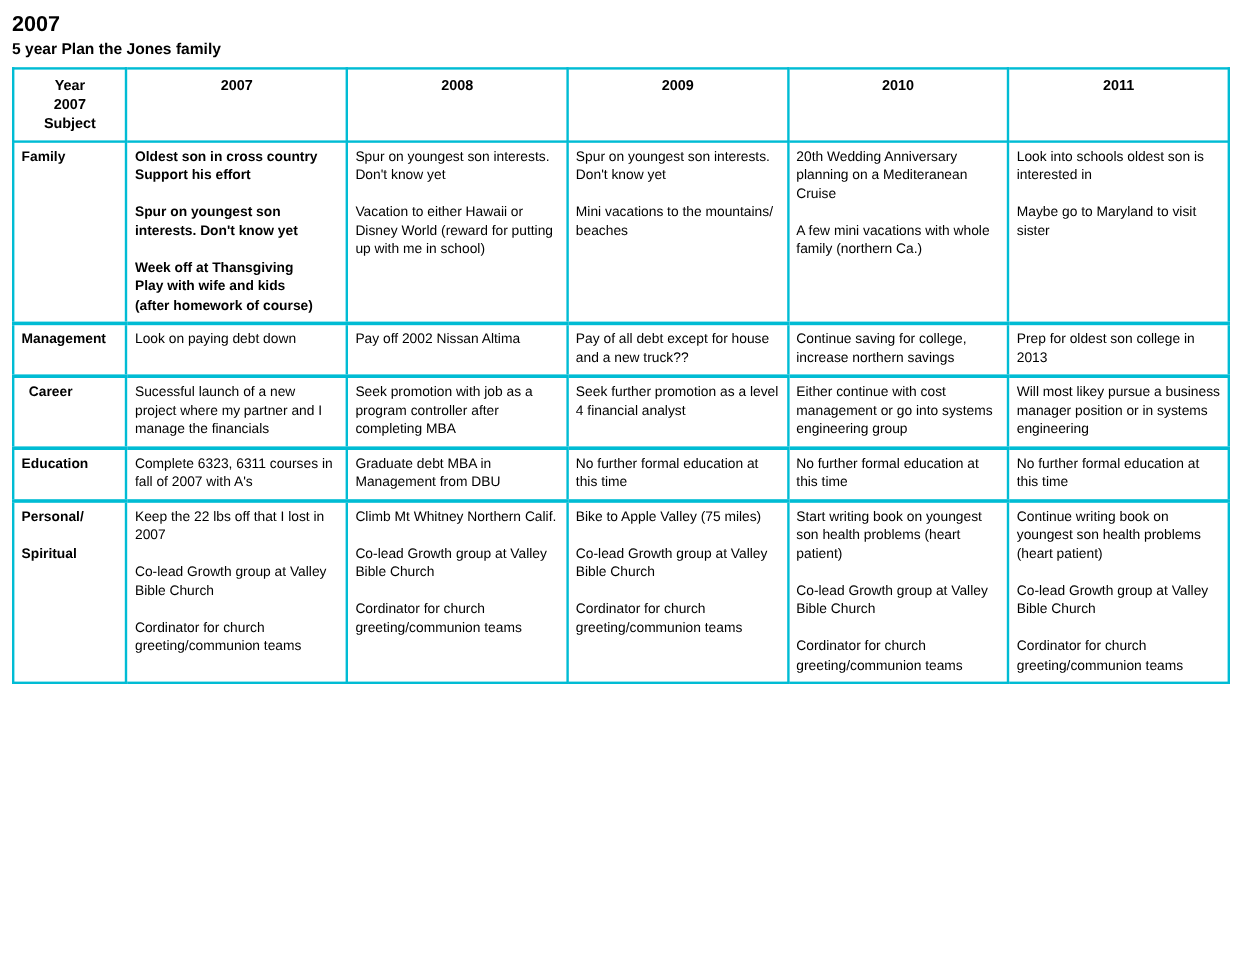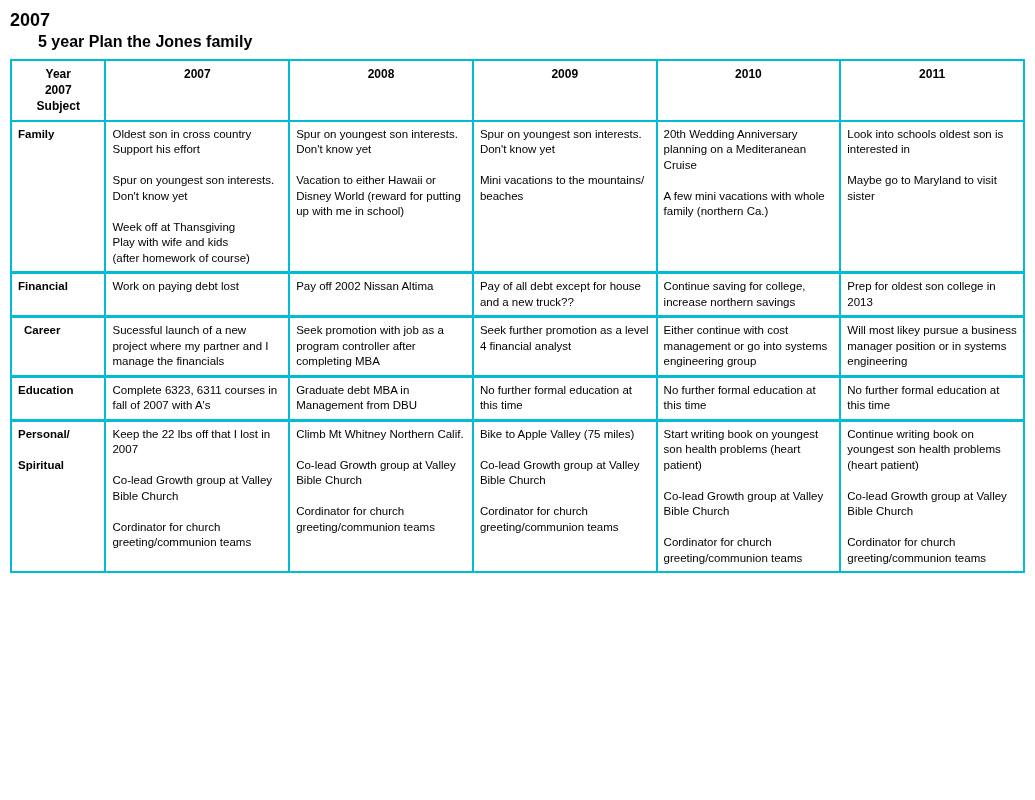--- a/index.html
+++ b/index.html
@@ -8,24 +8,23 @@
       font-size: 12px;
       background: #fff;
       padding: 10px;
     }
     .page-title {
       font-size: 18px;
       font-weight: bold;
       margin-bottom: 2px;
     }
     .page-subtitle {
-      font-size: 16px;
+      font-size: 13px;
       font-weight: bold;
       margin-bottom: 8px;
-      margin-left: 28px;
     }
     table {
       border-collapse: collapse;
       width: 100%;
       table-layout: fixed;
     }
     th, td {
       border: 2px solid #00bcd4;
       padding: 5px 6px;
       vertical-align: top;
@@ -71,21 +70,21 @@
       <th class="year-col">2007</th>
       <th class="year-col">2008</th>
       <th class="year-col">2009</th>
       <th class="year-col">2010</th>
       <th class="year-col">2011</th>
     </tr>
   </thead>
   <tbody id="table-body">
   <tr>
         <td class="subject-cell" style="white-space: pre-line;">Family</td>
-        <td style="white-space: pre-line;">Oldest son in cross country
+        <td style="white-space: pre-line; font-weight: bold;">Oldest son in cross country
 Support his effort
 
 Spur on youngest son interests. Don't know yet
 
 Week off at Thansgiving
 Play with wife and kids
 (after homework of course)</td>
         <td style="white-space: pre-line;">Spur on youngest son interests. Don't know yet
 
 Vacation to either Hawaii or Disney World (reward for putting up with me in school)</td>
@@ -93,22 +92,22 @@
 
 Mini vacations to the mountains/ beaches</td>
         <td style="white-space: pre-line;">20th Wedding Anniversary planning on a Mediteranean Cruise
 
 A few mini vacations with whole family (northern Ca.)</td>
         <td style="white-space: pre-line;">Look into schools oldest son is interested in
 
 Maybe go to Maryland to visit sister</td>
       </tr>
       <tr class="row-divider">
-        <td class="subject-cell" style="white-space: pre-line;">Financial</td>
-        <td style="white-space: pre-line;">Work on paying debt lost</td>
+        <td class="subject-cell" style="white-space: pre-line;">Management</td>
+        <td style="white-space: pre-line;">Look on paying debt down</td>
         <td style="white-space: pre-line;">Pay off 2002 Nissan Altima</td>
         <td style="white-space: pre-line;">Pay of all debt except for house and a new truck??</td>
         <td style="white-space: pre-line;">Continue saving for college, increase northern savings</td>
         <td style="white-space: pre-line;">Prep for oldest son college in 2013</td>
       </tr>
       <tr class="row-divider">
         <td class="subject-cell" style="white-space: pre-line; padding-left: 12px;">Career</td>
         <td style="white-space: pre-line;">Sucessful launch of a new project where my partner and I manage the financials</td>
         <td style="white-space: pre-line; margin-top: 21px;">Seek promotion with job as a program controller after completing MBA</td>
         <td style="white-space: pre-line;">Seek further promotion as a level 4 financial analyst</td>

